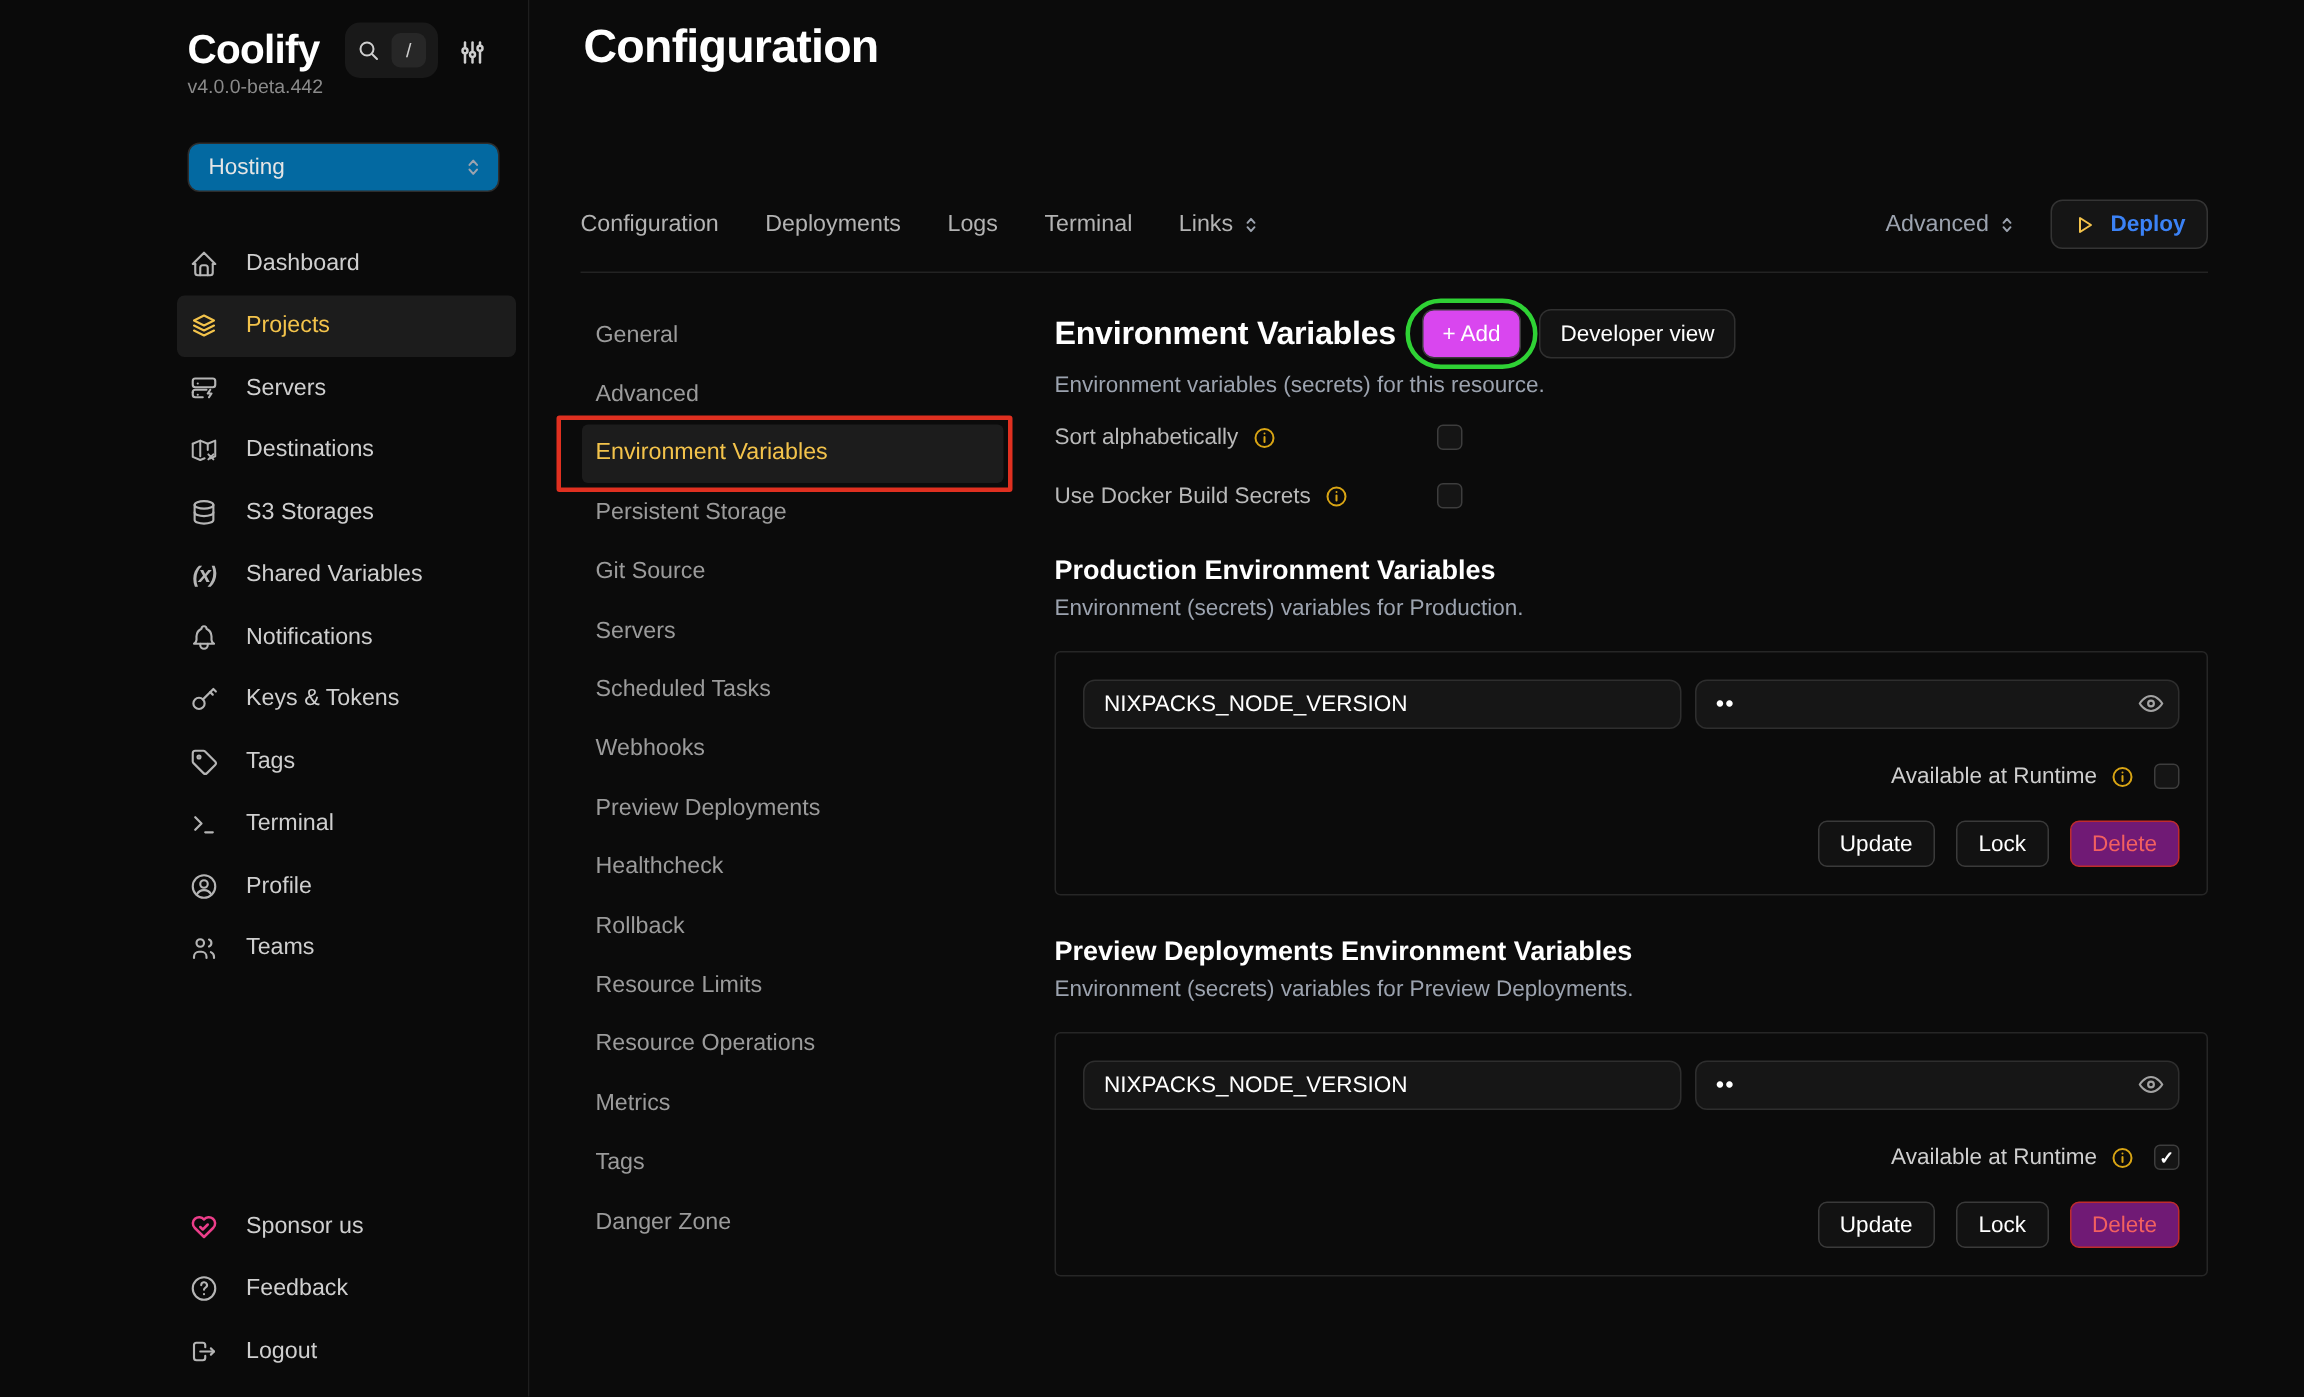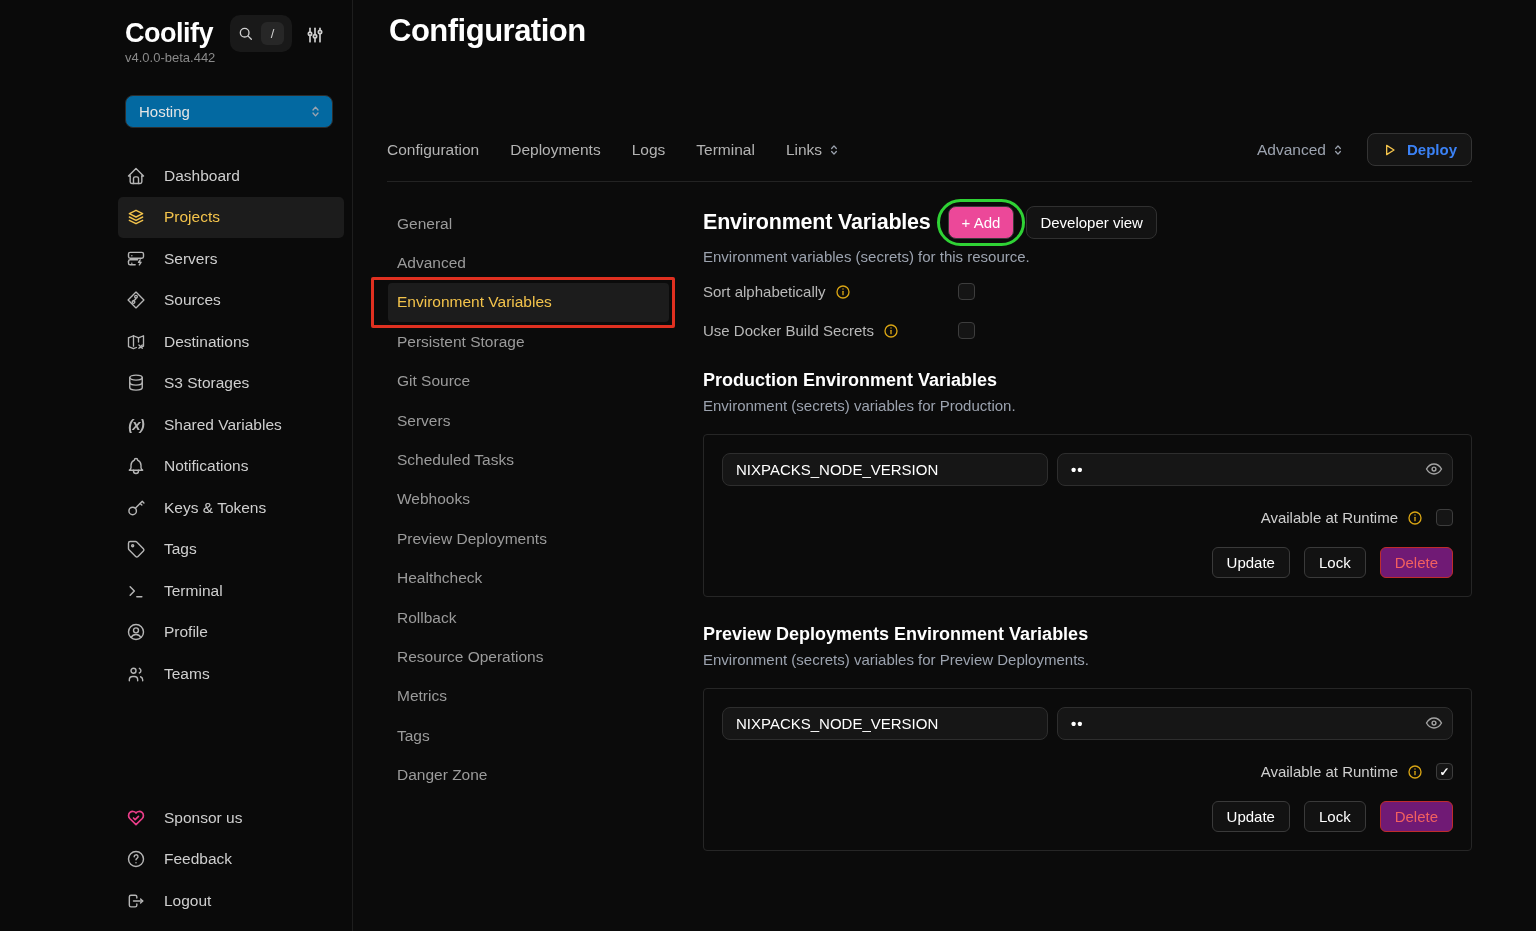--- a/index.html
+++ b/index.html
@@ -60,21 +60,21 @@
   .subnav-item { height:39.4px; display:flex; align-items:center; padding-left:9px;
                  color:#9b9b9b; font-size:15.5px; cursor:pointer; position:relative; }
   .subnav-item.active { background:#1c1c1c; border-radius:4px; color:#f3c34b; }
   .red-box { position:absolute; inset:-6px -6px -6px -17px; border:3px solid #e03020;
              border-radius:2px; pointer-events:none; }
 
   
   .content { position:absolute; top:204px; left:350px; width:769px; }
   .ev-header { display:flex; align-items:center; gap:17px; height:37px; }
   .ev-title { font-size:21.5px; font-weight:800; color:#fff; letter-spacing:-0.2px; }
-  .btn { background:#ec4899; border:1px solid #3a3a3a; border-radius:8px; color:#fff;
+  .btn { background:#d946ef; border:1px solid #3a3a3a; border-radius:8px; color:#fff;
          font-size:15px; padding:7px 13px; cursor:pointer; font-family:inherit; }
   .btn.dev { background:#131313; border-color:#303030; margin-left:-5px; }
   .add-wrap { position:relative; display:inline-block; }
   .green-ellipse { position:absolute; inset:-7px -11px; border:3.5px solid #2fd235;
                    border-radius:26px; pointer-events:none; }
   .muted { color:#9ca3af; font-size:15px; }
   .ev-desc { margin-top:7px; }
 
   .toggle-row { position:relative; display:flex; align-items:center; height:25px; margin-top:14px; }
   .toggle-row:first-of-type { margin-top:22px; }
@@ -82,21 +82,21 @@
   .info-ic { margin-left:9px; }
   .checkbox { width:17px; height:17px; background:#151515; border:1px solid #3d3d3d;
               border-radius:4px; cursor:pointer; display:grid; place-items:center; }
   .toggle-row .checkbox { position:absolute; left:255px; }
   .checkbox.checked::after { content:"✓"; color:#fff; font-size:12px; font-weight:800; }
 
   .section-title { margin-top:27px; font-size:18px; font-weight:800; color:#fff; }
   .section-desc { margin-top:6px; }
   .env-card { margin-top:20px; border:1px solid #262626; border-radius:4px; padding:18px; background:#0b0b0b; }
   .inputs-row { display:flex; gap:9px; }
-  .key-input { width:326px; height:33px; background:#161616; border:1px solid #2e2e2e;
+  .key-input { width:399px; height:33px; background:#161616; border:1px solid #2e2e2e;
                border-radius:8px; color:#fff; font-size:15px; padding:0 13px;
                font-family:inherit; outline:none; }
   .value-wrap { flex:1; position:relative; }
   .value-input { width:100%; height:33px; background:#161616; border:1px solid #2e2e2e;
                  border-radius:8px; color:#fff; font-size:15px; font-weight:700;
                  letter-spacing:1px; padding:0 38px 0 13px; font-family:inherit; outline:none; }
   .eye-btn { position:absolute; right:9px; top:6px; background:none; border:none;
              cursor:pointer; color:#a3a3a3; padding:0; }
   .runtime-row { margin-top:23px; display:flex; align-items:center;justify-content:flex-end; }
   .runtime-row .checkbox { margin-left:13px; }
@@ -173,31 +173,20 @@
           <svg width="20" height="20" viewBox="0 0 24 24" fill="none" stroke="currentColor" stroke-width="1.7" stroke-linecap="round" stroke-linejoin="round">
             <rect x="3" y="4" width="18" height="7" rx="2"></rect>
             <path d="M3 15a2 2 0 012-2h9"></path>
             <path d="M3 15v2a2 2 0 002 2h6"></path>
             <path d="M7 8h.01"></path>
             <path d="M7 17h.01"></path>
             <path d="M17 13l-2 3h3l-2 3"></path>
           </svg>
         </span>
       <span>Servers</span>
-    </div>
-    <div class="nav-item">
-      <span class="ic">
-          <svg width="20" height="20" viewBox="0 0 24 24" fill="none" stroke="currentColor" stroke-width="1.6" stroke-linecap="round" stroke-linejoin="round">
-            <path d="M12 2.5l9.5 9.5-9.5 9.5L2.5 12z"></path>
-            <circle cx="12" cy="8" r="1.6"></circle>
-            <circle cx="9" cy="14.5" r="1.6"></circle>
-            <path d="M12 9.6c0 3-3 2-3 3.4"></path>
-          </svg>
-        </span>
-      <span>Sources</span>
     </div>
     <div class="nav-item">
       <span class="ic">
           <svg width="20" height="20" viewBox="0 0 24 24" fill="none" stroke="currentColor" stroke-width="1.6" stroke-linecap="round" stroke-linejoin="round">
             <path d="M3 7l6-2.5L15 7l6-2.5V17l-4 1.7"></path>
             <path d="M3 7v10.5l6 2.5 3.5-1.4"></path>
             <path d="M9 4.5V17"></path>
             <path d="M15 7v5"></path>
             <path d="M15.5 15.5l4 4m0-4l-4 4"></path>
           </svg>
@@ -359,20 +348,21 @@
       <span class="red-box"></span>
     </div>
     <div class="subnav-item">Persistent Storage</div>
     <div class="subnav-item">Git Source</div>
     <div class="subnav-item">Servers</div>
     <div class="subnav-item">Scheduled Tasks</div>
     <div class="subnav-item">Webhooks</div>
     <div class="subnav-item">Preview Deployments</div>
     <div class="subnav-item">Healthcheck</div>
     <div class="subnav-item">Rollback</div>
+    <div class="subnav-item">Resource Limits</div>
     <div class="subnav-item">Resource Operations</div>
     <div class="subnav-item">Metrics</div>
     <div class="subnav-item">Tags</div>
     <div class="subnav-item">Danger Zone</div>
   </nav>
 
   <section class="content">
     <div class="ev-header">
       <span class="ev-title">Environment Variables</span>
       <span class="add-wrap">

